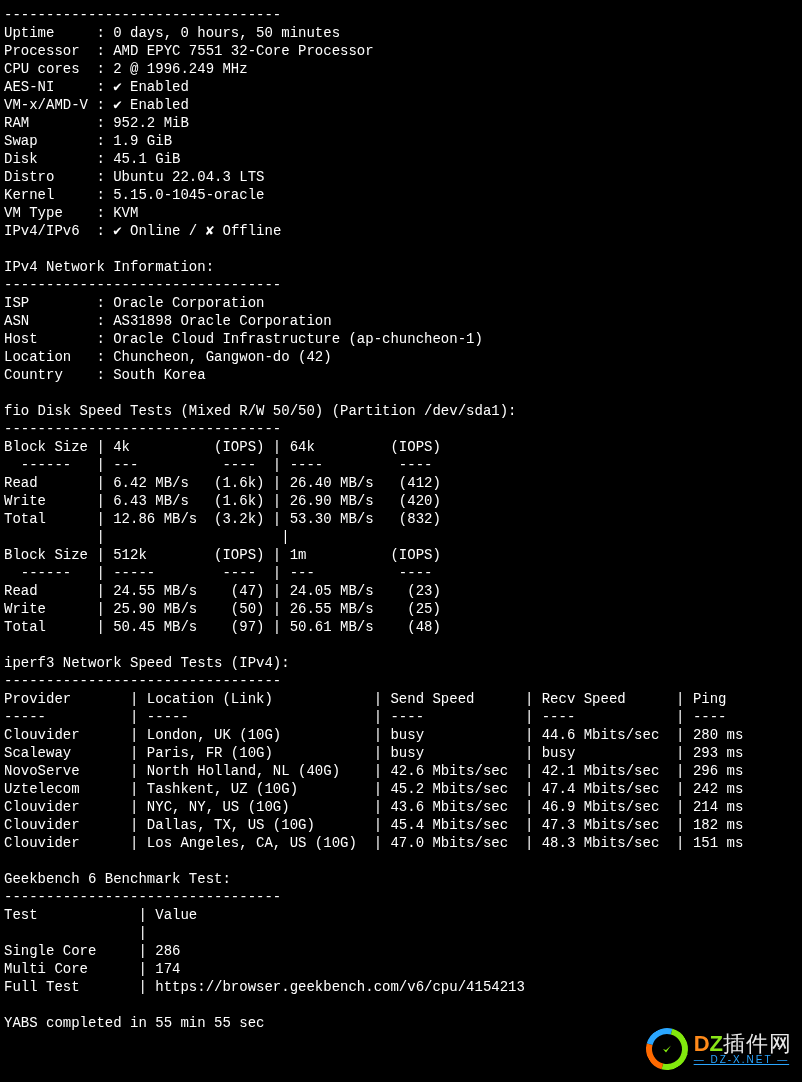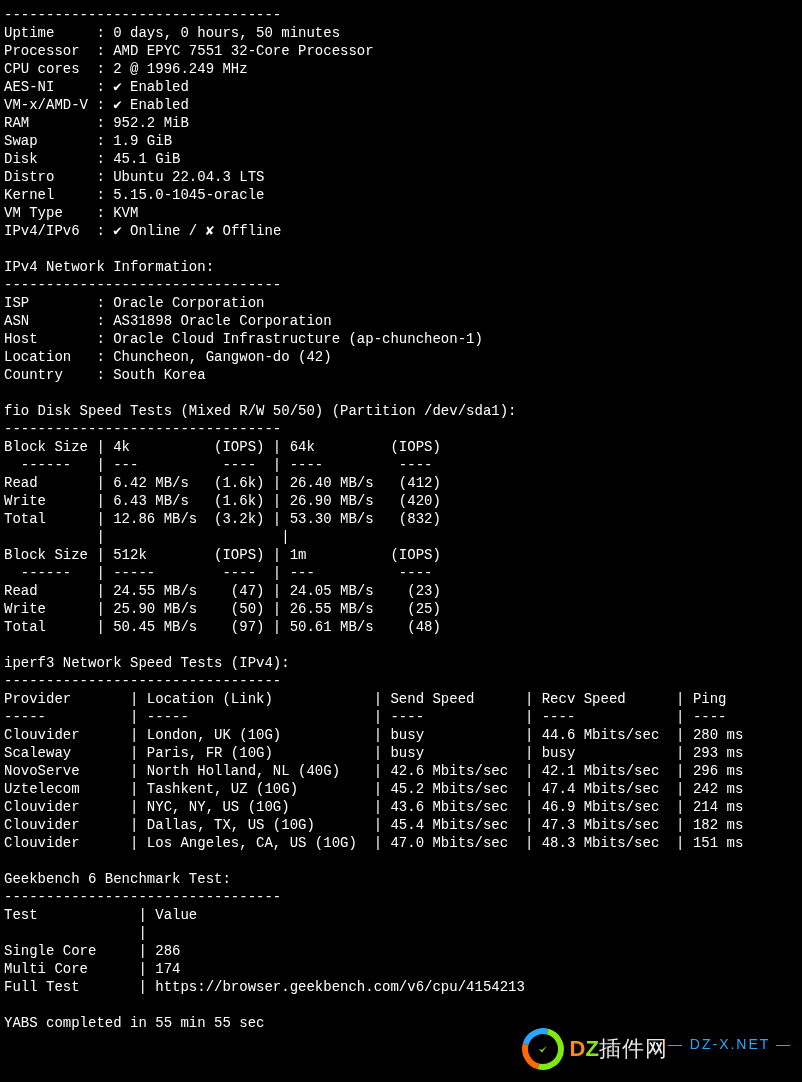--- a/index.html
+++ b/index.html
@@ -54,26 +54,27 @@
     clip-path: polygon(10% 50%, 40% 85%, 90% 15%, 40% 60%);
   }
   .wm-text-big {
     font-size: 22px;
     font-weight: bold;
     color: #89e518;
   }
   .wm-text-big .orange { color: #ff8a1a; }
   .wm-text-big .white { color: #e8e8e8; font-weight: normal; letter-spacing:1px;}
   .wm-sub {
-    font-size: 14px;
+    font-size: 10px;
     color: #2aa6ff;
     font-family: Arial, sans-serif;
     letter-spacing: 2px;
+    text-decoration: underline;
   }
-  .wm-col{ display:flex; flex-direction:row; align-items:flex-start; line-height:1.05;}
+  .wm-col{ display:flex; flex-direction:column; align-items:flex-start; line-height:1.05;}
 </style>
 </head>
 <body>
 
 <pre id="out">---------------------------------
 Uptime     : 0 days, 0 hours, 50 minutes
 Processor  : AMD EPYC 7551 32-Core Processor
 CPU cores  : 2 @ 1996.249 MHz
 AES-NI     : ✔ Enabled
 VM-x/AMD-V : ✔ Enabled

